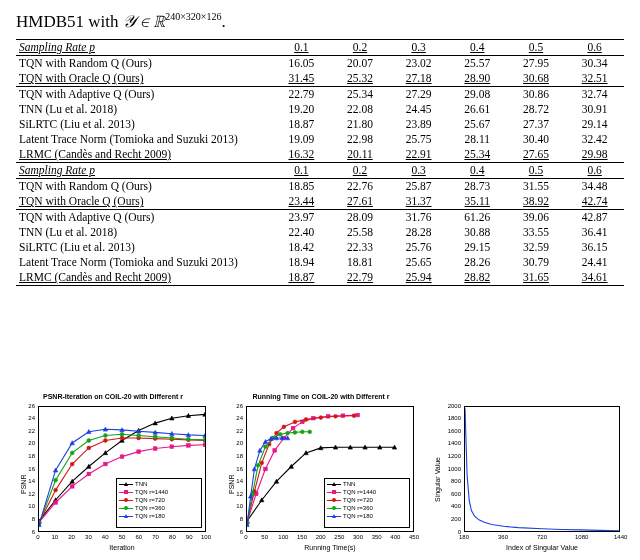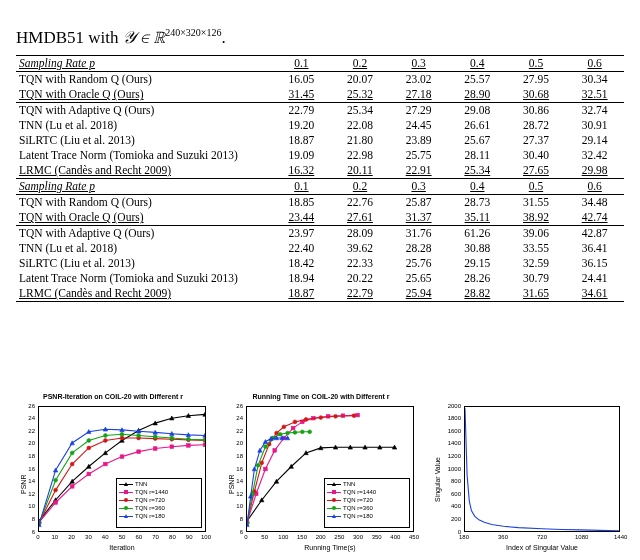--- a/index.html
+++ b/index.html
@@ -13,21 +13,21 @@
     font-family: "Liberation Serif", serif;
     color: #000000;
     position: relative;
     overflow: hidden;
   }
   .page {
     width: 630px;
     height: 560px;
     position: relative;
     box-sizing: border-box;
-    padding: 20px 16px 0 16px;
+    padding: 4px 16px 0 16px;
   }
   .caption-line {
     font-size: 17px;
     line-height: 22px;
     margin: 2px 0 6px 0;
     white-space: nowrap;
   }
   .caption-line .mathcal { font-family: "Liberation Serif", serif; font-style: italic; }
   .sup { font-size: 10px; vertical-align: super; }
 
@@ -259,39 +259,39 @@
           <td>23.97</td>
           <td>28.09</td>
           <td>31.76</td>
           <td>61.26</td>
           <td>39.06</td>
           <td>42.87</td>
         </tr>
         <tr>
           <td class="lbl">TNN (Lu et al. 2018)</td>
           <td>22.40</td>
-          <td>39.62</td>
+          <td>25.58</td>
           <td>28.28</td>
           <td>30.88</td>
           <td>33.55</td>
           <td>36.41</td>
         </tr>
         <tr>
           <td class="lbl">SiLRTC (Liu et al. 2013)</td>
           <td>18.42</td>
           <td>22.33</td>
           <td>25.76</td>
           <td>29.15</td>
           <td>32.59</td>
           <td>36.15</td>
         </tr>
         <tr>
           <td class="lbl">Latent Trace Norm (Tomioka and Suzuki 2013)</td>
           <td>18.94</td>
-          <td>20.22</td>
+          <td>18.81</td>
           <td>25.65</td>
           <td>28.26</td>
           <td>30.79</td>
           <td>24.41</td>
         </tr>
         <tr class="hrule-bot">
           <td class="lbl">LRMC (Candès and Recht 2009)</td>
           <td>18.87</td>
           <td>22.79</td>
           <td>25.94</td>

